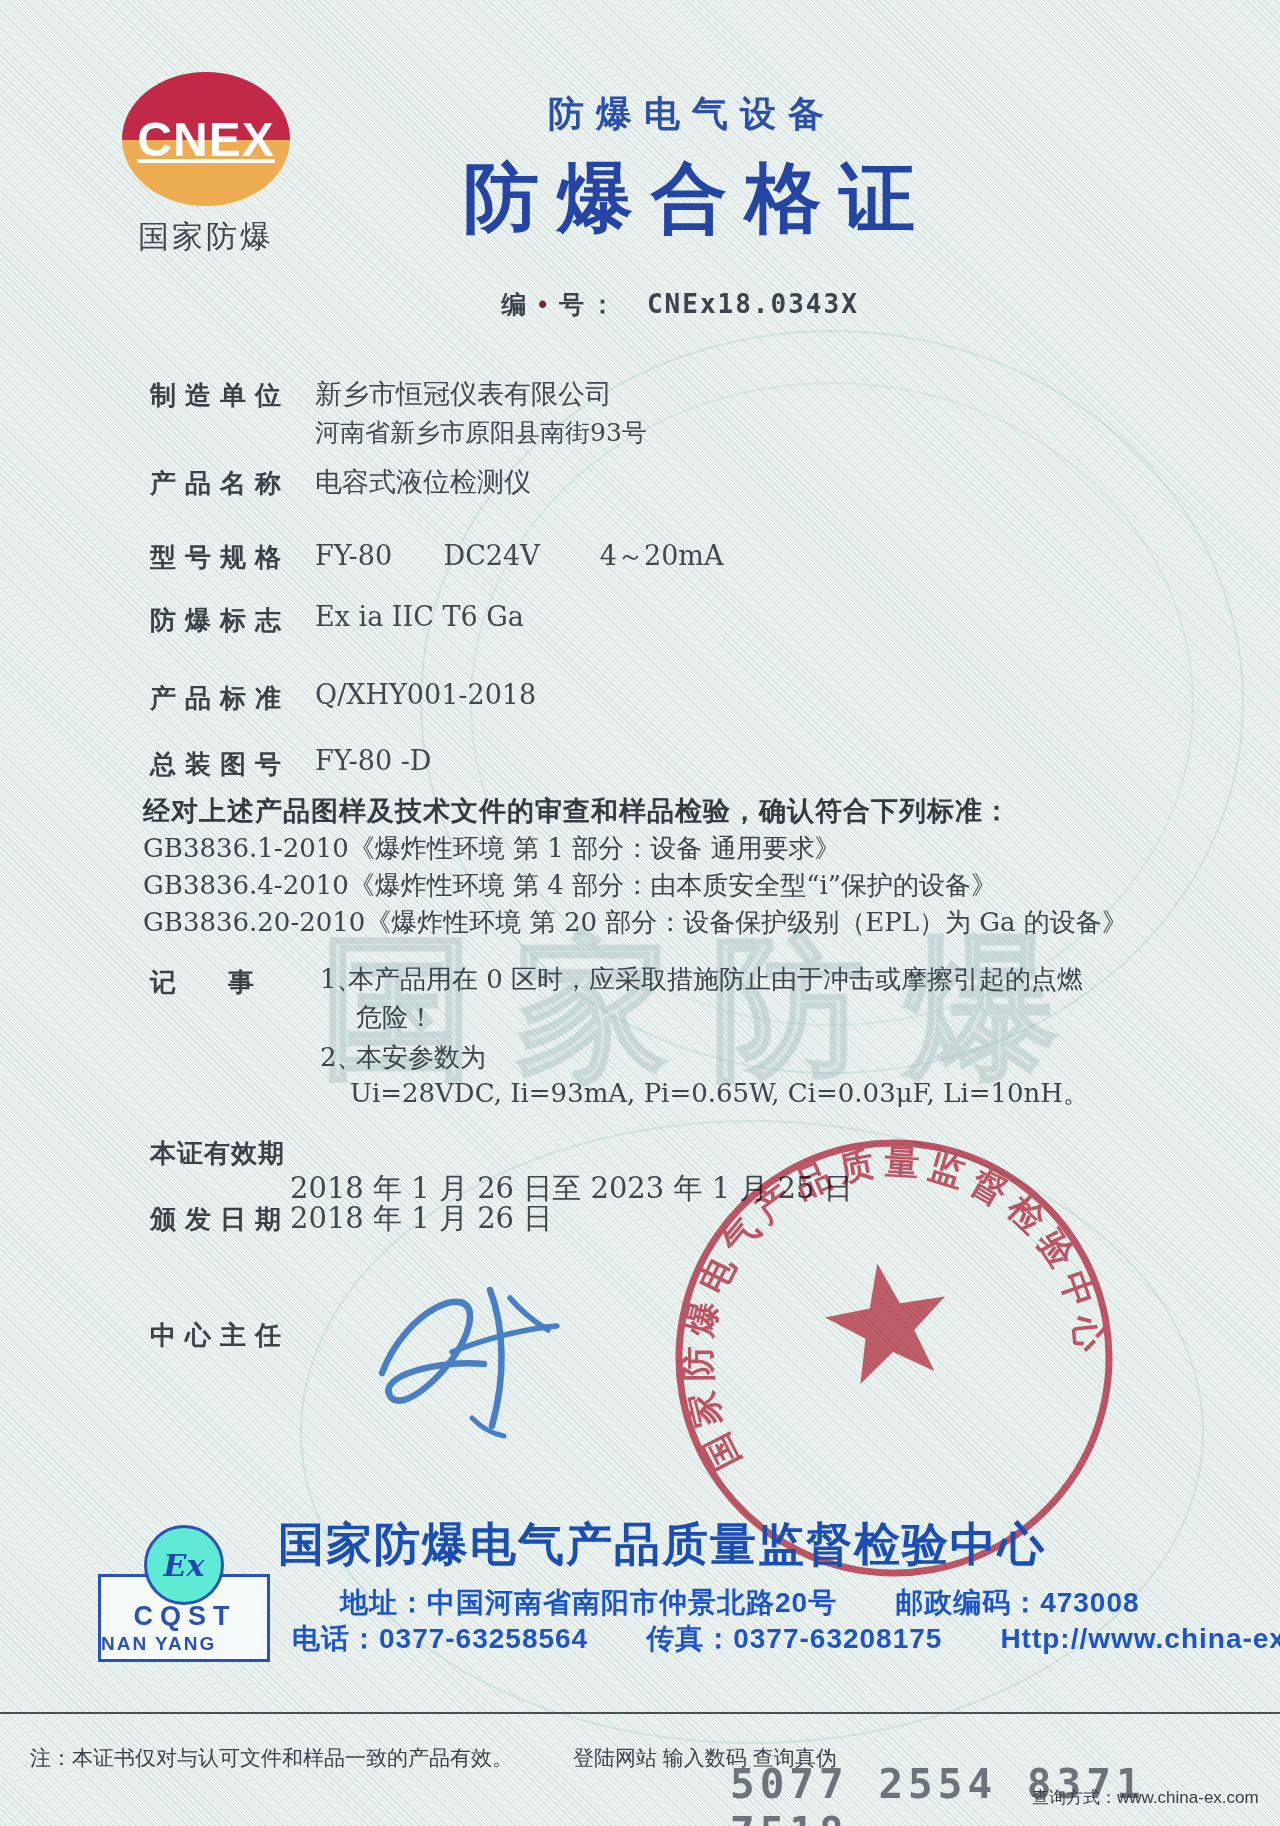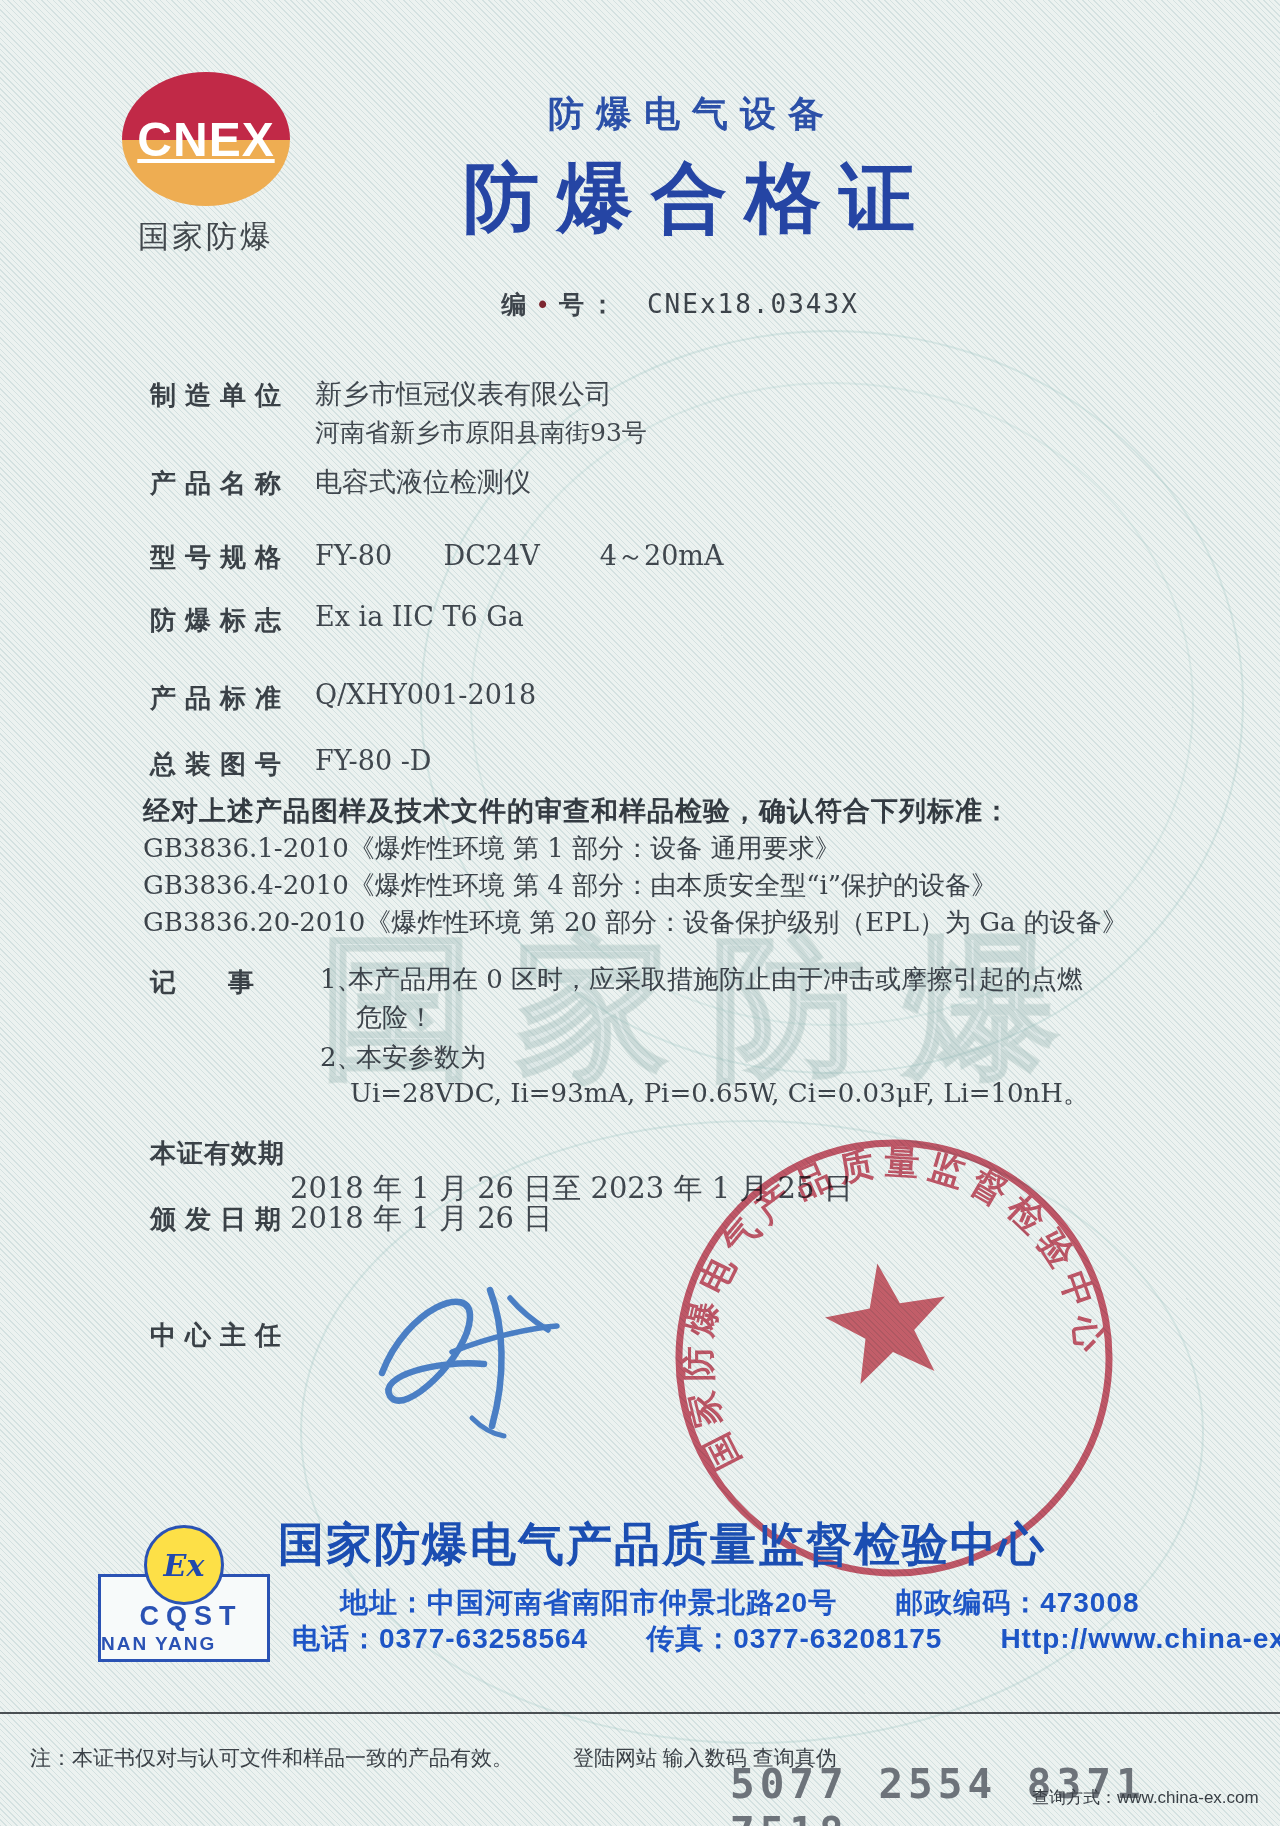--- a/index.html
+++ b/index.html
@@ -17,42 +17,42 @@
   .cnex-text{color:#ffffff;font-weight:800;font-size:48px;letter-spacing:1px;text-decoration:underline;}
   .cnex-caption{position:absolute;left:108px;top:216px;width:196px;text-align:center;font-size:31px;
     color:#42484d;letter-spacing:3px;font-weight:500;}
   .subtitle{position:absolute;top:90px;left:60px;width:1240px;text-align:center;font-size:36px;font-weight:700;
     color:#2b50a8;letter-spacing:12px;padding-left:12px;white-space:nowrap;}
   .title{position:absolute;top:148px;left:60px;width:1240px;text-align:center;font-size:76px;font-weight:800;
     color:#2545a4;letter-spacing:18px;padding-left:18px;white-space:nowrap;}
   .certno{position:absolute;top:288px;left:60px;width:1240px;text-align:center;font-size:25px;font-weight:600;
     color:#3d444b;letter-spacing:6px;}
   .certno .dot{color:#7c2630;margin:0 6px;}
-  .certno-value{font-family:"DejaVu Sans Mono",monospace;font-weight:400;font-size:26px;margin-left:26px;
+  .certno-value{font-family:"DejaVu Sans Mono",monospace;font-weight:700;font-size:26px;margin-left:26px;
     letter-spacing:2px;color:#3c434a;}
   
   .lbl{position:absolute;left:150px;font-size:26px;letter-spacing:9px;font-weight:600;color:#3a4147;white-space:nowrap;}
   .lbl.tight{letter-spacing:1px;}
   .lbl.wide{letter-spacing:52px;}
   .val{position:absolute;left:315px;font-size:27px;font-family:"DejaVu Serif",serif;color:#40474e;white-space:pre;}
   .val-sm{font-size:25px;}
   .intro{position:absolute;left:143px;font-size:27px;font-weight:700;color:#333a41;letter-spacing:1px;white-space:nowrap;}
   .std{position:absolute;left:143px;font-size:26px;font-family:"DejaVu Serif",serif;color:#3c434a;white-space:nowrap;}
   .note-text{position:absolute;font-size:26px;font-family:"DejaVu Serif",serif;color:#3c434a;white-space:pre;}
   .val-date{left:290px;font-size:29px;}
   
   .sig{position:absolute;left:352px;top:1268px;opacity:.85;}
   .stamp{position:absolute;left:666px;top:1130px;transform:rotate(-10deg);opacity:.82;mix-blend-mode:multiply;}
   
   .badge{position:absolute;left:98px;top:1574px;width:166px;height:82px;border:3px solid #2a52b4;background:#f7fafa;}
   .badge-circle{position:absolute;left:50%;top:-52px;transform:translateX(-50%);width:74px;height:74px;border-radius:50%;
-    background:#fde047;border:3px solid #2a52b4;display:flex;align-items:center;justify-content:center;}
+    background:#5eead4;border:3px solid #2a52b4;display:flex;align-items:center;justify-content:center;}
   .badge-ex{font-family:"DejaVu Serif",serif;font-style:italic;font-weight:700;font-size:30px;color:#2149ac;}
   .badge-cqst{position:absolute;top:24px;width:100%;text-align:center;font-size:27px;font-weight:700;color:#2a52b4;
-    letter-spacing:7px;padding-left:7px;}
+    letter-spacing:7px;padding-left:1px;}
   .badge-ny{position:absolute;top:56px;width:100%;font-size:19px;font-weight:700;color:#2a52b4;
     letter-spacing:2px;}
   .org-name{position:absolute;left:278px;top:1514px;font-size:46px;font-weight:800;color:#1b4eb2;letter-spacing:2px;white-space:nowrap;}
   .org-line1{position:absolute;left:340px;top:1584px;font-size:28px;font-weight:700;color:#1d55c6;letter-spacing:1px;white-space:pre;}
   .org-line2{position:absolute;left:292px;top:1620px;font-size:28px;font-weight:700;color:#1d55c6;letter-spacing:1px;white-space:pre;}
   .divider{position:absolute;left:0;top:1712px;width:1280px;height:2px;background:#4a4f53;}
   .foot-note{position:absolute;left:30px;top:1744px;font-size:21px;color:#3b4147;font-weight:500;white-space:nowrap;}
   .foot-hint{margin-left:60px;}
   .foot-code{position:absolute;left:730px;top:1760px;font-size:41px;font-weight:700;color:#6d737a;letter-spacing:5px;
     font-family:"DejaVu Sans Mono",monospace;}

